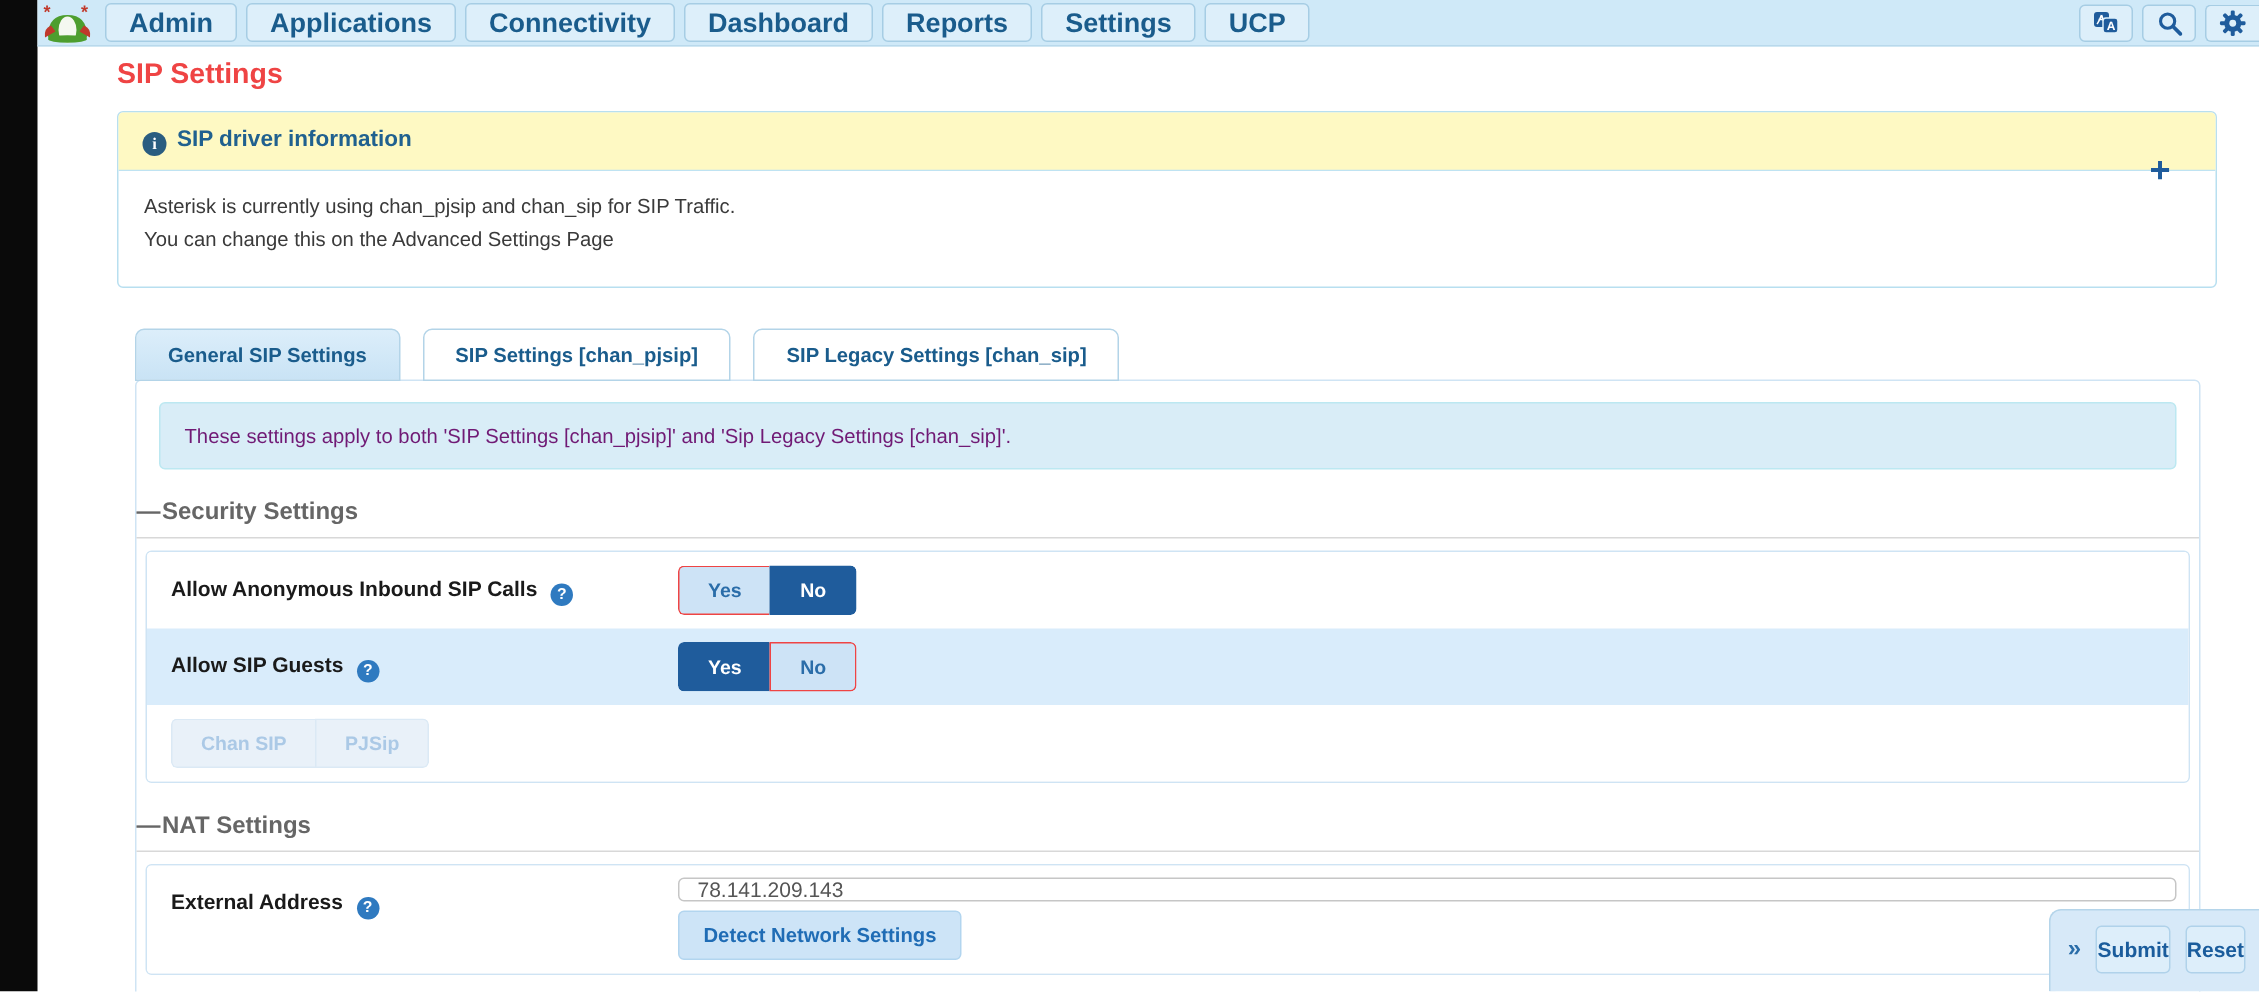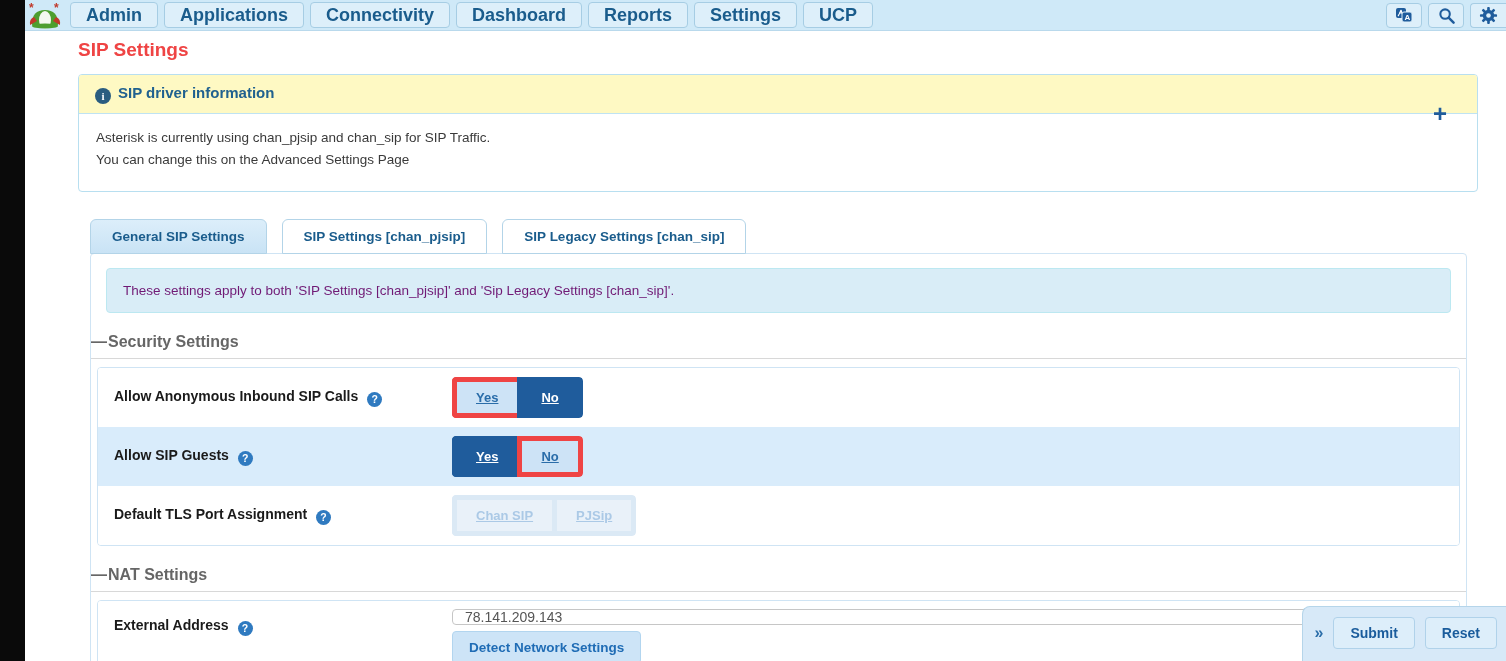--- a/index.html
+++ b/index.html
@@ -82,22 +82,22 @@
   .row-label { width:338px; flex-shrink:0; font-size:14px; font-weight:bold; color:#1a1a1a; }
   .help {
     display:inline-block; width:15px; height:15px; line-height:15px; text-align:center;
     background:#2f7ac0; color:#fff; border-radius:50%; font-size:10.5px; font-weight:bold;
     margin-left:5px; vertical-align:-2px; cursor:pointer;
   }
   .row-ctl { flex:1; }
 
   .btn-group { display:inline-flex; border-radius:4px; overflow:hidden; }
   .tbtn {
-    border:5px solid #ef4444; padding:8px 19px; font-size:13px; font-weight:bold; cursor:pointer;
-    background:#cde3f6; color:#2a6da9;text-decoration:underline;
+    border:1px solid #ef4444; padding:8px 19px; font-size:13px; font-weight:bold; cursor:pointer;
+    background:#cde3f6; color:#2a6da9;
   }
   .tbtn:first-child { border-radius:4px 0 0 4px; border-right:none; }
   .tbtn:last-child { border-radius:0 4px 4px 0; }
   .tbtn.on { background:#1f5c9c; color:#fff; border-color:#1f5c9c; }
   .tbtn.disabled { background:#e9f1f9; color:#abc9e6; border-color:#dbe9f5; cursor:default; }
 
   .text-input {
     height:16px; border:1px solid #c6c6c6; border-radius:4px; padding:6px 12px;
     font-size:14px; color:#555; font-family:inherit; background:#fff;
   }
@@ -110,21 +110,21 @@
   
   .action-bar {
     position:absolute; right:0; bottom:0; z-index:10;
     background:#d7e9f8; border:1px solid #b5d5ea; border-right:none; border-bottom:none;
     border-radius:8px 0 0 0; padding:10px 9px 12px 12px;
     display:flex; align-items:center; gap:10px;
   }
   .chev { color:#2a6da9; font-size:16px; font-weight:bold; cursor:pointer; }
   .ab-btn {
     background:#ddeefa; border:1px solid #b0d2ea; border-radius:4px;
-    color:#1a5c9c; font-size:14px; font-weight:bold; padding:7px 16px; cursor:pointer;
+    color:#1a5c9c; font-size:14px; font-weight:bold; padding:7px 0; cursor:pointer;
   }
 </style>
 </head>
 <body>
 
 <div class="left-strip"></div>
 
 <div class="navbar">
   <div class="logo">
     <svg width="34" height="27" viewBox="0 0 34 27">
@@ -225,24 +225,20 @@
           </div>
           <div class="row-ctl">
             <div class="btn-group">
               <button class="tbtn on">Yes</button>
               <button class="tbtn">No</button>
             </div>
           </div>
         </div>
 
         <div class="row">
-          <div class="row-label">
-            <span>Default TLS Port Assignment</span>
-            <span class="help">?</span>
-          </div>
           <div class="row-ctl">
             <div class="btn-group">
               <button class="tbtn disabled">Chan SIP</button>
               <button class="tbtn disabled">PJSip</button>
             </div>
           </div>
         </div>
       </div>
 
       <div class="section-title">

